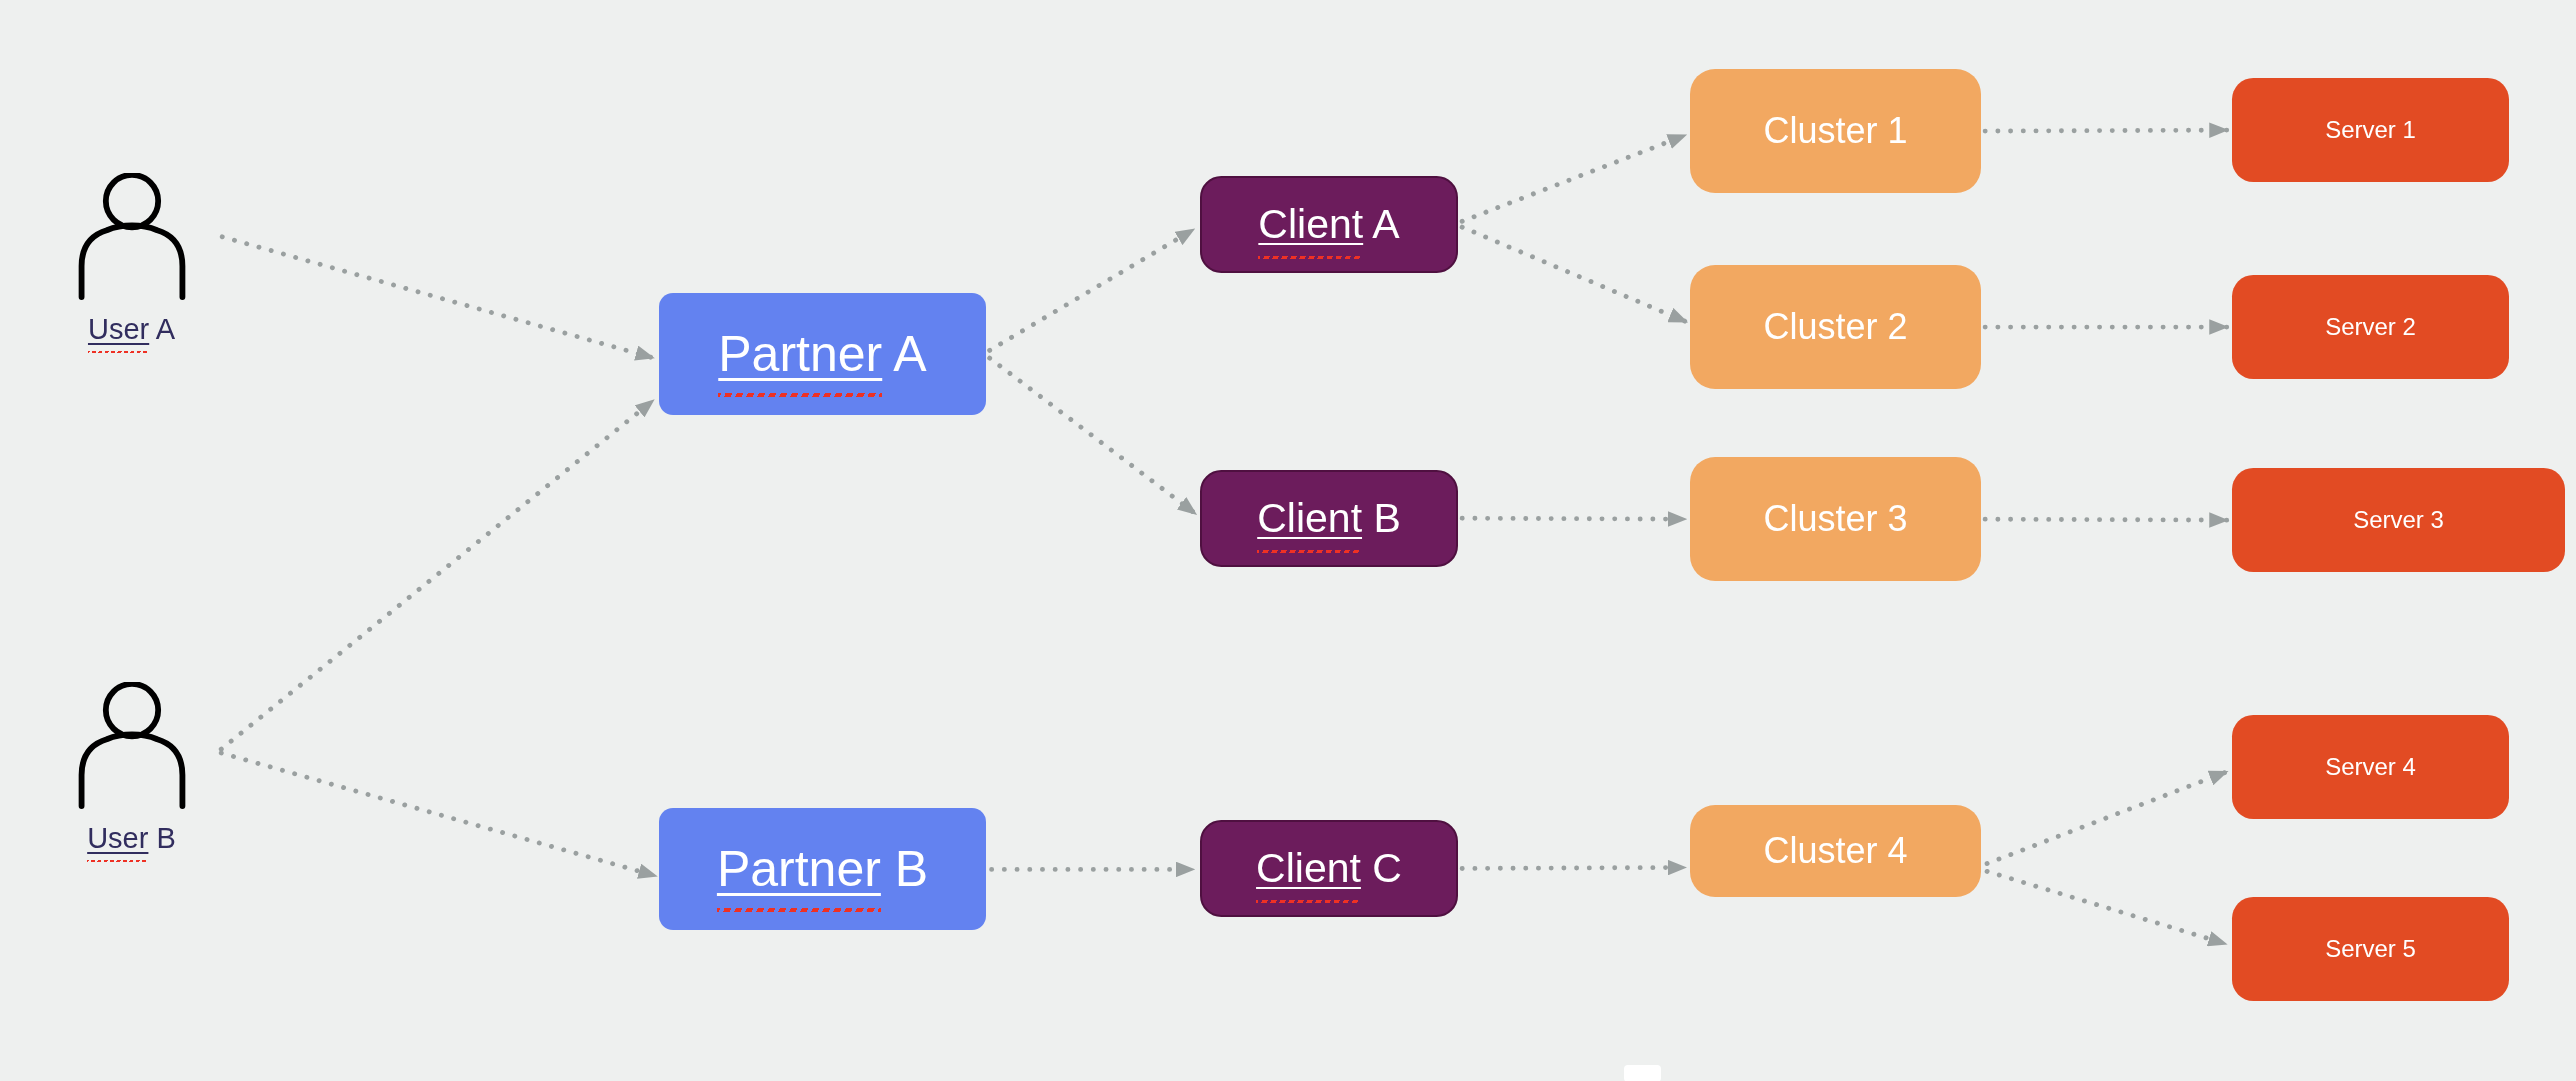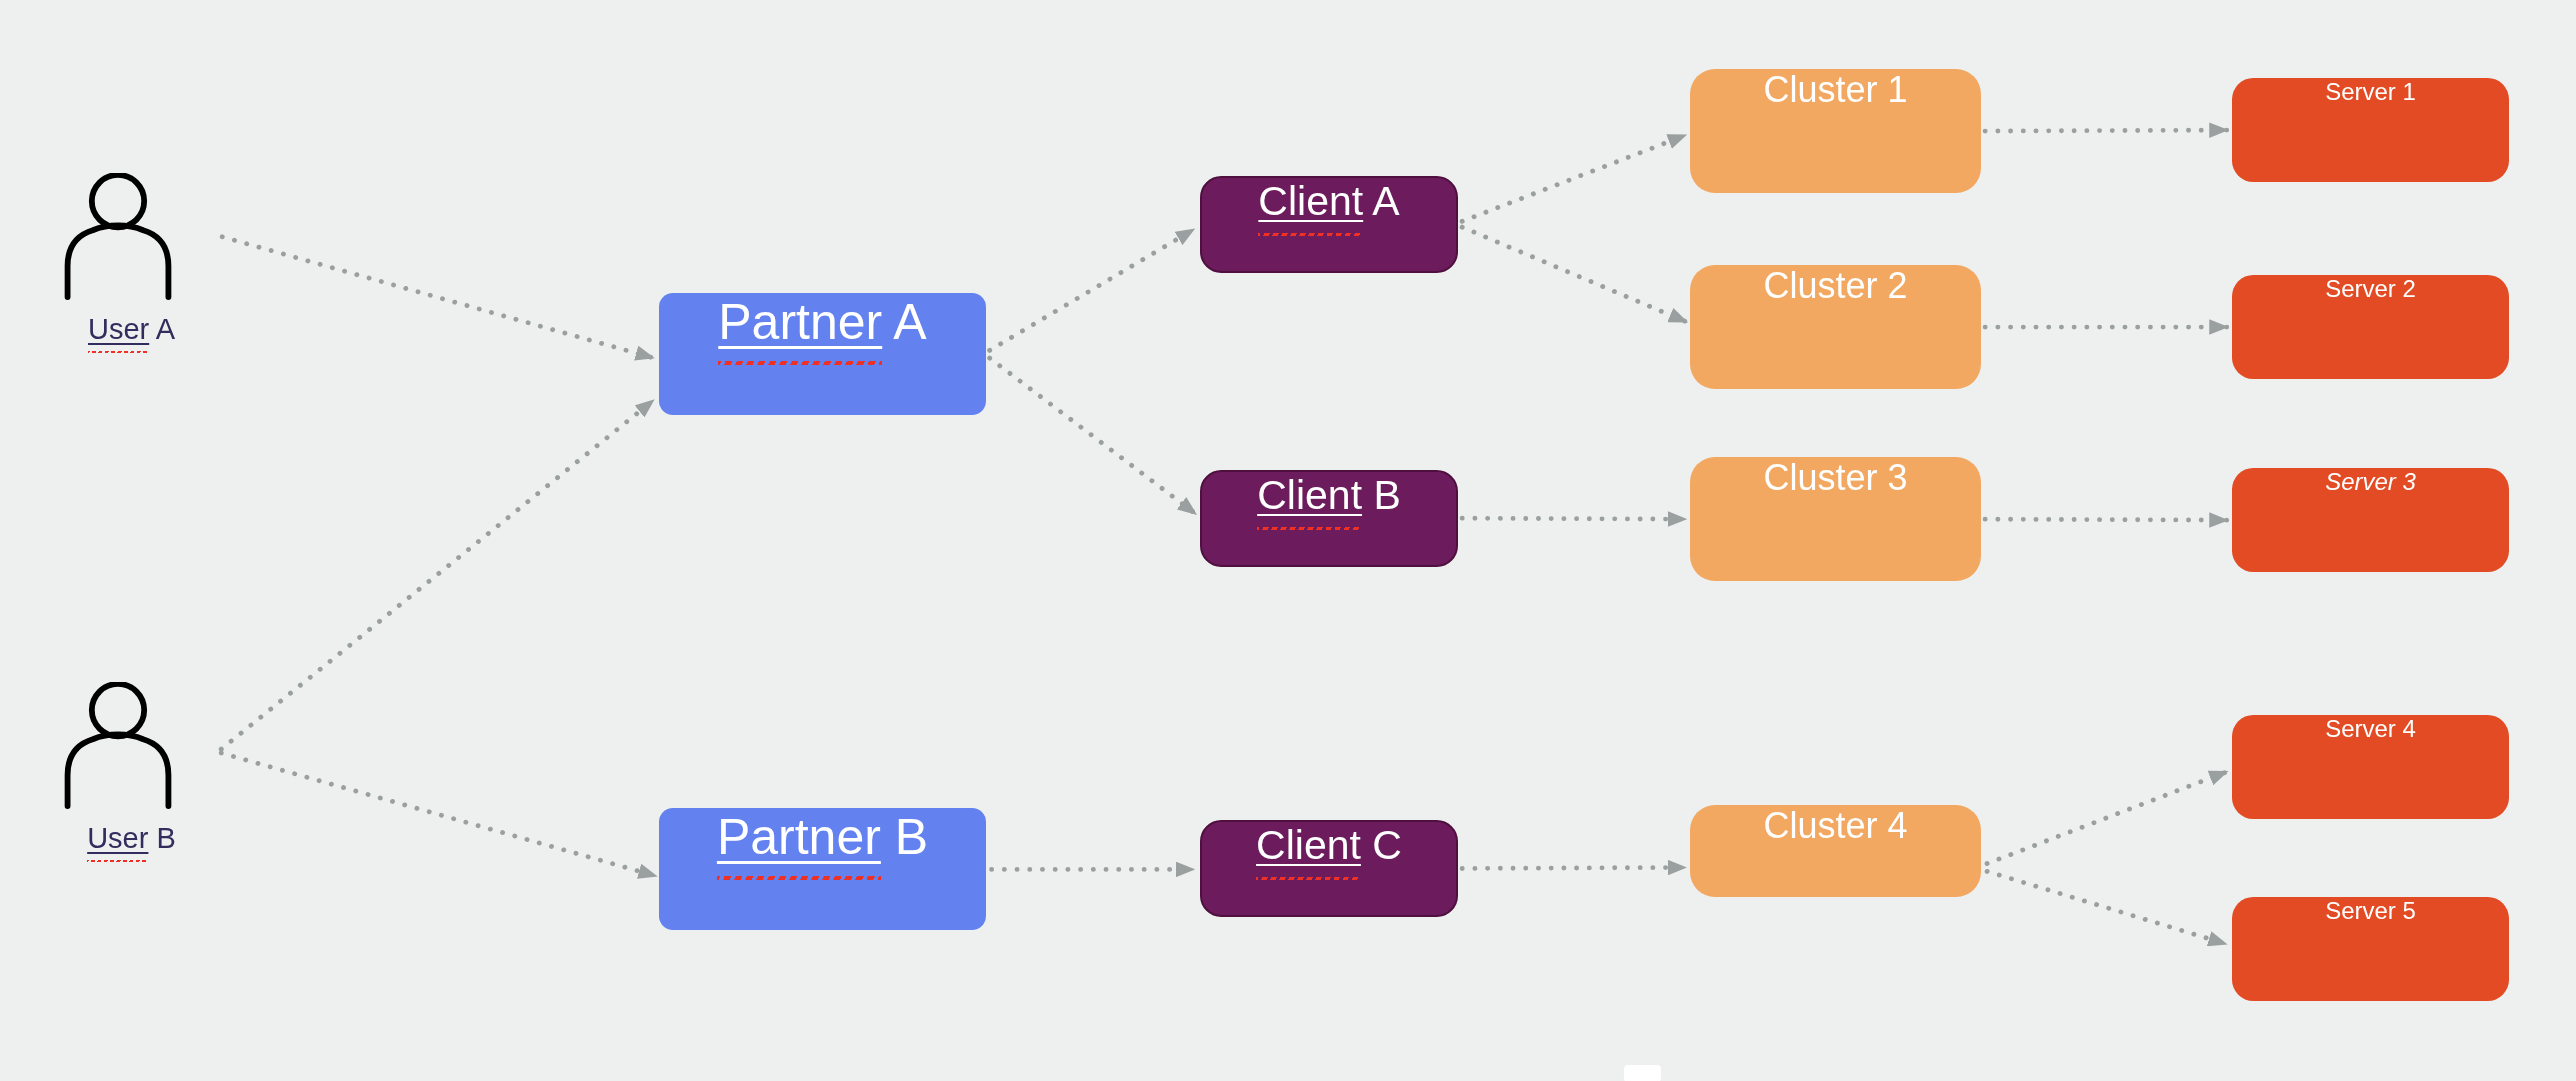--- a/index.html
+++ b/index.html
@@ -22,20 +22,21 @@
   .edge {
     fill: none;
     stroke: var(--connector, #9AA0A0);
     stroke-width: 5;
     stroke-linecap: round;
     stroke-dasharray: 0.1 13;
   }
   .node {
     position: absolute;
     display: flex;
+    align-items: center;
     justify-content: center;
     box-sizing: border-box;
     color: #fff;
     text-align: center;
     white-space: nowrap;
   }
   .node.partner {
     background: var(--partner-fill, #6382F0);
     border-radius: 14px;
     font-size: 50px;
@@ -164,21 +165,21 @@
       </div>
       <div class="node cluster" style="width: 291px; left: 1690px; height: 92px; top: 805px;">
         <span class="node-label">Cluster 4</span>
       </div>
       <div class="node server" style="width: 277px; left: 2232px; height: 104px; top: 78px;">
         <span class="node-label">Server 1</span>
       </div>
       <div class="node server" style="width: 277px; left: 2232px; height: 104px; top: 275px;">
         <span class="node-label">Server 2</span>
       </div>
-      <div class="node server" style="width: 277px; left: 2232px; height: 104px; top: 468px; font-style: italic;">
+      <div class="node server" style="width: 333px; left: 2232px; height: 104px; top: 468px;">
         <span class="node-label">Server 3</span>
       </div>
       <div class="node server" style="width: 277px; left: 2232px; height: 104px; top: 715px;">
         <span class="node-label">Server 4</span>
       </div>
       <div class="node server" style="width: 277px; left: 2232px; height: 104px; top: 897px;">
         <span class="node-label">Server 5</span>
       </div>
     </div>
   <div id="scrollbar-thumb"></div>

